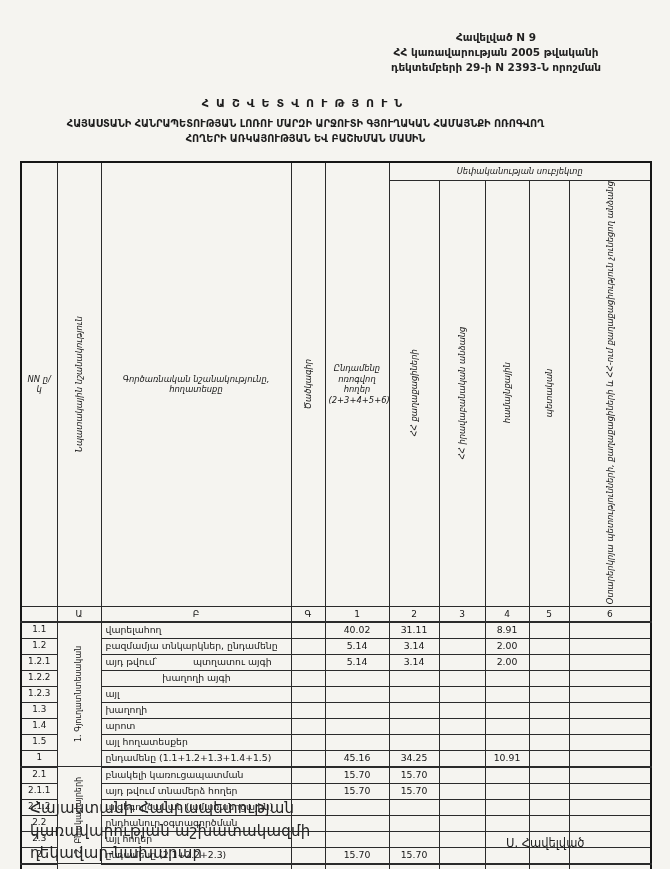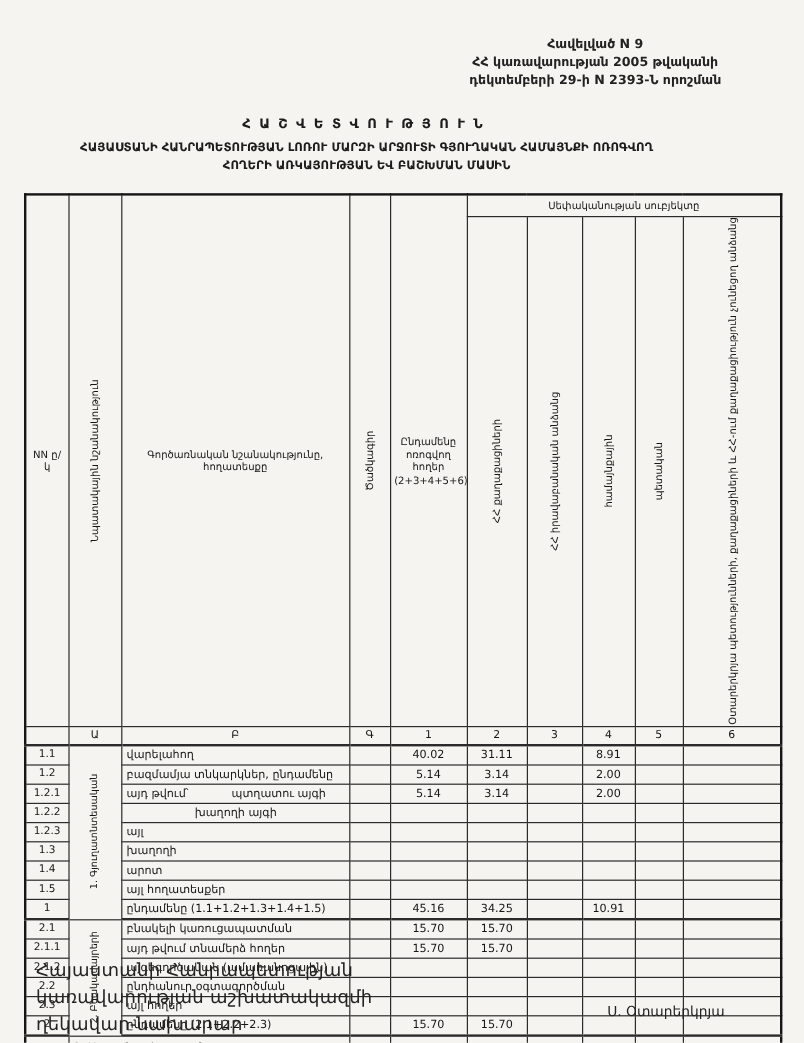--- a/index.html
+++ b/index.html
@@ -24,21 +24,21 @@
     border-collapse:collapse;table-layout:fixed;
     border:2px solid #161616;
   }
   .report th,.report td{
     border:1px solid #2b2b2b;
     padding:1px 3px;
     font-weight:normal;
     color:#161616;
     overflow:hidden;
   }
-  .report thead th{font-size:8.4px;text-align:center;vertical-align:middle;line-height:1.25;}
+  .report thead th{font-size:8.4px;text-align:center;vertical-align:middle;line-height:1.25;font-style:italic;}
   .report tr.h1{height:18px;}
   .report tr.h2{height:98px;}
   .report tr.letters td{
     height:14px;text-align:center;font-size:9px;padding:0;
     border-bottom-width:2px;
   }
   .vt{
     writing-mode:vertical-rl;
     transform:rotate(180deg);
     text-align:center;
@@ -304,13 +304,13 @@
         <td class="num"></td>
       </tr>
     </tbody>
 </table>
 
 <div class="footer-left">
   <div>Հայաստանի Հանրապետության</div>
   <div>կառավարության աշխատակազմի</div>
   <div>ղեկավար-նախարար</div>
 </div>
-<div class="signature">Ս. Օտարերկրյա</div>
+<div class="signature">Ս. Հավելված</div>
 
 </body></html>

